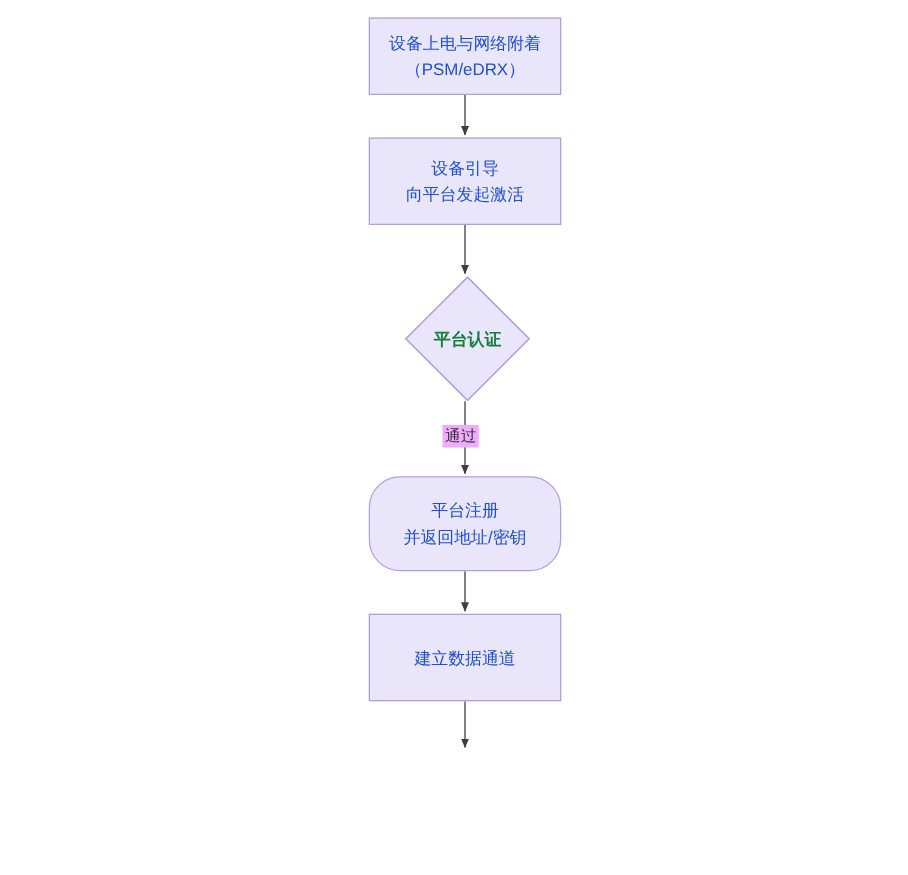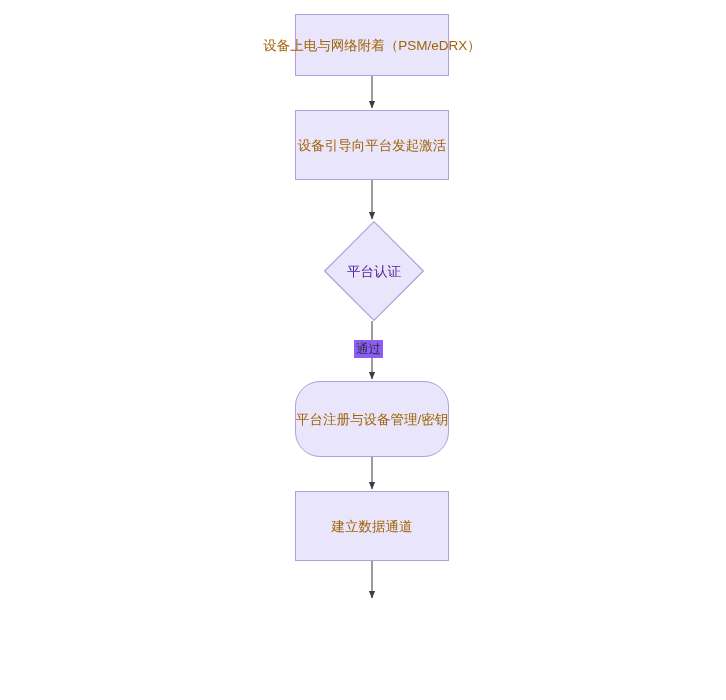--- a/index.html
+++ b/index.html
@@ -24,26 +24,26 @@
     left: 0;
     top: 0;
     width: 726px;
     height: 700px;
     pointer-events: none;
   }
   .node {
     position: absolute;
     box-sizing: border-box;
     display: flex;
-    flex-direction: row;
+    flex-direction: column;
     align-items: center;
     justify-content: center;
     background: #e9e6fb;
     border: 1px solid #b39ddb;
-    color: #a16207;
+    color: #1d4ed8;
     font-size: 13.5px;
     line-height: 21px;
     text-align: center;
     white-space: nowrap;
   }
   .node .line1,
   .node .line2 {
     display: block;
   }
   .decision {
@@ -58,29 +58,30 @@
   .decision .dia {
     position: absolute;
     left: 0;
     top: 0;
     width: 100%;
     height: 100%;
   }
   .decision .dlabel {
     position: relative;
     z-index: 2;
-    color: #4c1d95;
+    color: #15803d;
     font-size: 13.5px;
     line-height: 21px;
     text-align: center;
     white-space: nowrap;
+    font-weight: bold;
   }
   .edge-label {
     position: absolute;
-    background: #8b5cf6;
+    background: #f0abfc;
     color: #2f2f33;
     font-size: 12.5px;
     line-height: 16px;
     padding: 1px 2px;
     white-space: nowrap;
     text-align: center;
   }
 </style>
 </head>
 <body>
@@ -119,21 +120,21 @@
     <svg class="dia" viewBox="0 0 100 100" preserveAspectRatio="none" xmlns="http://www.w3.org/2000/svg">
       <polygon points="50,0.7 99.3,50 50,99.3 0.7,50" fill="#e9e6fb" stroke="#b39ddb" stroke-width="1.2"></polygon>
     </svg>
     <span class="dlabel">平台认证</span>
   </div>
 
   <div class="edge-label" style="left:354px; top:340px;">通过</div>
 
   <div class="node" style="left:295px; top:381px; width:154px; height:76px;border-radius:25px;">
     <span class="line1">平台注册</span>
-    <span class="line2">与设备管理/密钥</span>
+    <span class="line2">并返回地址/密钥</span>
   </div>
 
   <div class="node" style="left:295px; top:491px; width:154px; height:70px;gap:48px;">
     <span class="line1">建立数据通道</span>
   </div>
 
 
 </div>
 
 </body></html>

